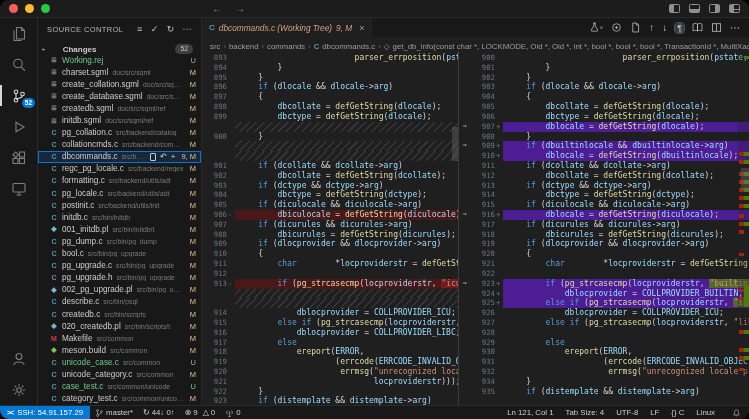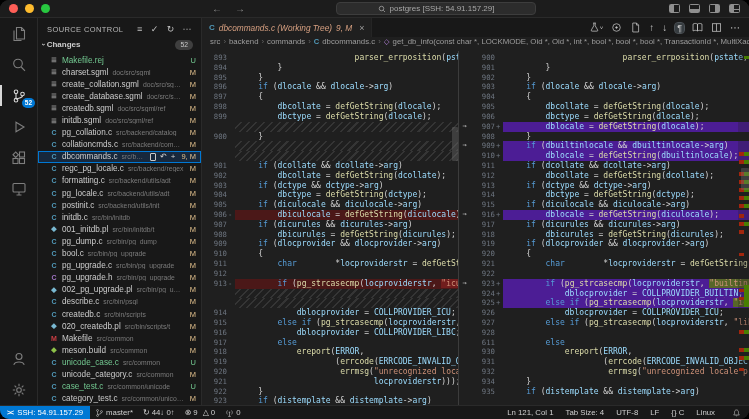--- a/index.html
+++ b/index.html
@@ -34,21 +34,21 @@
   .ab-item.active::before{content:"";position:absolute;left:0;top:5px;bottom:5px;width:2px;background:#d7d7d7}
   .ab-badge{position:absolute;right:3px;bottom:3px;background:#0078d4;color:#fff;font-size:6.5px;padding:0 2.5px;border-radius:6px;height:10px;line-height:10px;font-weight:bold}
   .ab-spacer{flex:1}
 
   
   .sidebar{width:164px;background:#181818;border-right:1px solid #2a2a2a;display:flex;flex-direction:column;flex:none;min-width:0}
   .sb-header{height:22px;display:flex;align-items:center;padding:0 9px;color:#b8b8b8;font-size:7.5px;letter-spacing:.4px;flex:none}
   .sb-header .ttl{flex:1}
   .sb-hicons{display:flex;gap:8px;color:#c2c2c2;font-size:9px}
   .sb-hicons span{cursor:pointer}
-  .changes-row{height:14px;display:flex;align-items:flex-start;padding:0 4px 0 4px;font-weight:bold;font-size:8px;color:#ccc;flex:none;gap:2px}
+  .changes-row{height:14px;display:flex;align-items:flex-end;padding:0 4px 0 4px;font-weight:bold;font-size:8px;color:#ccc;flex:none;gap:18px}
   .chev{display:inline-block;transform:rotate(90deg);font-size:8px;color:#bbb}
   .badge{margin-left:auto;background:#3f3f3f;color:#c8c8c8;border-radius:7px;padding:0 5px;font-size:6.8px;height:10px;line-height:10px;font-weight:normal;margin-right:4px}
   .files{flex:1;overflow:hidden}
   .frow{height:12.1px;display:flex;align-items:center;padding:0 5px 0 12px;gap:4px;white-space:nowrap;font-size:8.2px;cursor:pointer}
   .frow.sel{background:#17283c;outline:1px solid #0078d4;outline-offset:-1px}
   .fi{width:8px;font-size:7px;font-weight:bold;text-align:center;flex:none;font-style:normal}
   .fname{flex:none;color:#ccc}
   .fname.untracked{color:#73c991}
   .fpath{color:#7b7b7b;font-size:6.8px;overflow:hidden;text-overflow:ellipsis;flex:1;min-width:0}
   .fstat{flex:none;font-size:7.5px;margin-left:2px}
@@ -59,21 +59,21 @@
   
   .editor{flex:1;display:flex;flex-direction:column;min-width:0;background:#1f1f1f}
   .tabbar{height:19px;background:#181818;display:flex;align-items:stretch;flex:none}
   .tab{display:flex;align-items:center;gap:4px;background:#1f1f1f;padding:0 7px;font-size:8.3px;font-style:italic;color:#d7a081;border-right:1px solid #252525;cursor:pointer}
   .tab .ci{color:#519aba;font-weight:bold;font-style:normal;font-size:8px}
   .tab .close{color:#9a9a9a;font-style:normal;margin-left:3px;font-size:9px}
   .ed-actions{margin-left:auto;display:flex;align-items:center;gap:8px;padding-right:9px;color:#c5c5c5;font-size:9px}
   .ed-actions .act{cursor:pointer;display:flex;align-items:center}
   .ed-actions svg{width:11px;height:11px;stroke:currentColor;fill:none;stroke-width:1.1}
   .act.toggled{background:#373d41;border-radius:3px;padding:0 2px;outline:1px solid #4c5257}
-  .crumbs{height:14px;display:flex;align-items:flex-start;padding:0 8px;font-size:7.8px;color:#9d9d9d;gap:3px;white-space:nowrap;overflow:hidden;flex:none}
+  .crumbs{height:14px;display:flex;align-items:flex-end;padding:0 8px;font-size:7.8px;color:#9d9d9d;gap:3px;white-space:nowrap;overflow:hidden;flex:none}
   .crumb{cursor:pointer}
   .crumb-sep{color:#666}
   .crumb-ci{color:#519aba;font-weight:bold;font-size:7.5px}
   .crumb-fn{color:#b180d7;font-size:7.5px}
 
   
   .diff{flex:1;display:flex;position:relative;min-height:0;font-family:"DejaVu Sans Mono",monospace;font-size:8px;overflow:hidden;background:#1f1f1f}
   .pane{overflow:hidden;padding-top:2px}
   .pane.left{width:257px;border-right:1px solid #3c3c3c;flex:none}
   .pane.right{flex:1;min-width:0}
@@ -114,27 +114,20 @@
   <div class="titlebar">
     <div class="lights">
       <span class="light l-red"></span>
       <span class="light l-yel"></span>
       <span class="light l-grn"></span>
     </div>
     <div class="nav-arrows">
       <span>←</span>
       <span>→</span>
     </div>
-    <div class="searchbox">
-      <svg width="8" height="8" viewBox="0 0 16 16">
-          <circle cx="7" cy="7" r="4.5" fill="none" stroke="#a8a8a8" stroke-width="1.5"></circle>
-          <path d="M10.5 10.5L14 14" stroke="#a8a8a8" stroke-width="1.5"></path>
-        </svg>
-      <span>postgres [SSH: 54.91.157.29]</span>
-    </div>
     <div class="tb-icons">
       <span class="lay lay-left">
           <i></i>
         </span>
       <span class="lay lay-bottom">
           <i></i>
         </span>
       <span class="lay lay-right">
           <i></i>
         </span>
@@ -215,21 +208,21 @@
           </span>
       </div>
       <div class="changes-row">
         <span class="chev">›</span>
         <span>Changes</span>
         <span class="badge">52</span>
       </div>
       <div class="files" id="scm-files">
           <div class="frow">
             <i class="fi" style="color: rgb(138, 138, 138);">≣</i>
-            <span class="fname untracked">Makefile.rej</span>
+            <span class="fname untracked">Working.rej</span>
             <span class="fpath"></span>
             <span class="fstat st-U">U</span>
           </div>
           <div class="frow">
             <i class="fi" style="color: rgb(138, 138, 138);">≣</i>
             <span class="fname">charset.sgml</span>
             <span class="fpath">doc/src/sgml</span>
             <span class="fstat st-M">M</span>
           </div>
           <div class="frow">
@@ -529,21 +522,21 @@
             <div class="cl t-ctx"><span class="arrowcol"></span><span class="ln">919</span><span class="sgn"></span><div class="code"><span class="c-p">    </span><span class="c-k">if</span><span class="c-p"> (</span><span class="c-v">dlocprovider</span><span class="c-p"> &amp;&amp; </span><span class="c-v">dlocprovider</span><span class="c-p">-&gt;</span><span class="c-v">arg</span><span class="c-p">)</span></div></div>
             <div class="cl t-ctx"><span class="arrowcol"></span><span class="ln">920</span><span class="sgn"></span><div class="code"><span class="c-p">    {</span></div></div>
             <div class="cl t-ctx"><span class="arrowcol"></span><span class="ln">921</span><span class="sgn"></span><div class="code"><span class="c-p">        </span><span class="c-k">char</span><span class="c-p">        *</span><span class="c-v">locproviderstr</span><span class="c-p"> = </span><span class="c-f">defGetString</span><span class="c-p">(</span></div></div>
             <div class="cl t-ctx"><span class="arrowcol"></span><span class="ln">922</span><span class="sgn"></span><div class="code"></div></div>
             <div class="cl t-add"><span class="arrowcol">→</span><span class="ln">923</span><span class="sgn">+</span><div class="code"><span class="c-p">        </span><span class="c-k">if</span><span class="c-p"> (</span><span class="c-f">pg_strcasecmp</span><span class="c-p">(</span><span class="c-v">locproviderstr</span><span class="c-p">, </span><span class="c-s em">"builtin"</span></div></div>
             <div class="cl t-add"><span class="arrowcol"></span><span class="ln">924</span><span class="sgn">+</span><div class="code"><span class="c-p">            </span><span class="c-v">dblocprovider</span><span class="c-p"> = </span><span class="c-v c-u">COLLPROVIDER_BUILTIN</span><span class="c-p">;</span></div></div>
             <div class="cl t-add"><span class="arrowcol"></span><span class="ln">925</span><span class="sgn">+</span><div class="code"><span class="c-p">        </span><span class="c-k">else</span><span class="c-p"> </span><span class="c-k">if</span><span class="c-p"> (</span><span class="c-f">pg_strcasecmp</span><span class="c-p">(</span><span class="c-v">locproviderstr</span><span class="c-p">, </span><span class="c-s em">"icu"</span></div></div>
             <div class="cl t-ctx"><span class="arrowcol"></span><span class="ln">926</span><span class="sgn"></span><div class="code"><span class="c-p">            </span><span class="c-v">dblocprovider</span><span class="c-p"> = </span><span class="c-v">COLLPROVIDER_ICU</span><span class="c-p">;</span></div></div>
             <div class="cl t-ctx"><span class="arrowcol"></span><span class="ln">927</span><span class="sgn"></span><div class="code"><span class="c-p">        </span><span class="c-k">else</span><span class="c-p"> </span><span class="c-k">if</span><span class="c-p"> (</span><span class="c-f">pg_strcasecmp</span><span class="c-p">(</span><span class="c-v">locproviderstr</span><span class="c-p">, </span><span class="c-s">"libc"</span></div></div>
             <div class="cl t-ctx"><span class="arrowcol"></span><span class="ln">928</span><span class="sgn"></span></div>
-            <div class="cl t-ctx"><span class="arrowcol"></span><span class="ln">611</span><span class="sgn"></span><div class="code"><span class="c-p">        </span><span class="c-k">else</span></div></div>
+            <div class="cl t-ctx"><span class="arrowcol"></span><span class="ln">929</span><span class="sgn"></span><div class="code"><span class="c-p">        </span><span class="c-k">else</span></div></div>
             <div class="cl t-ctx"><span class="arrowcol"></span><span class="ln">930</span><span class="sgn"></span><div class="code"><span class="c-p">            </span><span class="c-f">ereport</span><span class="c-p">(</span><span class="c-v">ERROR</span><span class="c-p">,</span></div></div>
             <div class="cl t-ctx"><span class="arrowcol"></span><span class="ln">931</span><span class="sgn"></span><div class="code"><span class="c-p">                    (</span><span class="c-f">errcode</span><span class="c-p">(</span><span class="c-v">ERRCODE_INVALID_OBJECT_DEFINI</span></div></div>
             <div class="cl t-ctx"><span class="arrowcol"></span><span class="ln">932</span><span class="sgn"></span><div class="code"><span class="c-p">                     </span><span class="c-f">errmsg</span><span class="c-p">(</span><span class="c-s">"unrecognized locale provider:</span></div></div>
             <div class="cl t-ctx"><span class="arrowcol"></span><span class="ln">934</span><span class="sgn"></span><div class="code"><span class="c-p">    }</span></div></div>
             <div class="cl t-ctx"><span class="arrowcol"></span><span class="ln">935</span><span class="sgn"></span><div class="code"><span class="c-p">    </span><span class="c-k">if</span><span class="c-p"> (</span><span class="c-v">distemplate</span><span class="c-p"> &amp;&amp; </span><span class="c-v">distemplate</span><span class="c-p">-&gt;</span><span class="c-v">arg</span><span class="c-p">)</span></div></div>
           </div>
         <div class="slider" style="left:250px;top:76px;height:34px"></div>
         <div class="ruler" id="ruler">
             <div class="mark g" style="top: 5px; height: 3px;"></div>
             <div class="mark rg" style="top: 101px; height: 4px;"></div>

